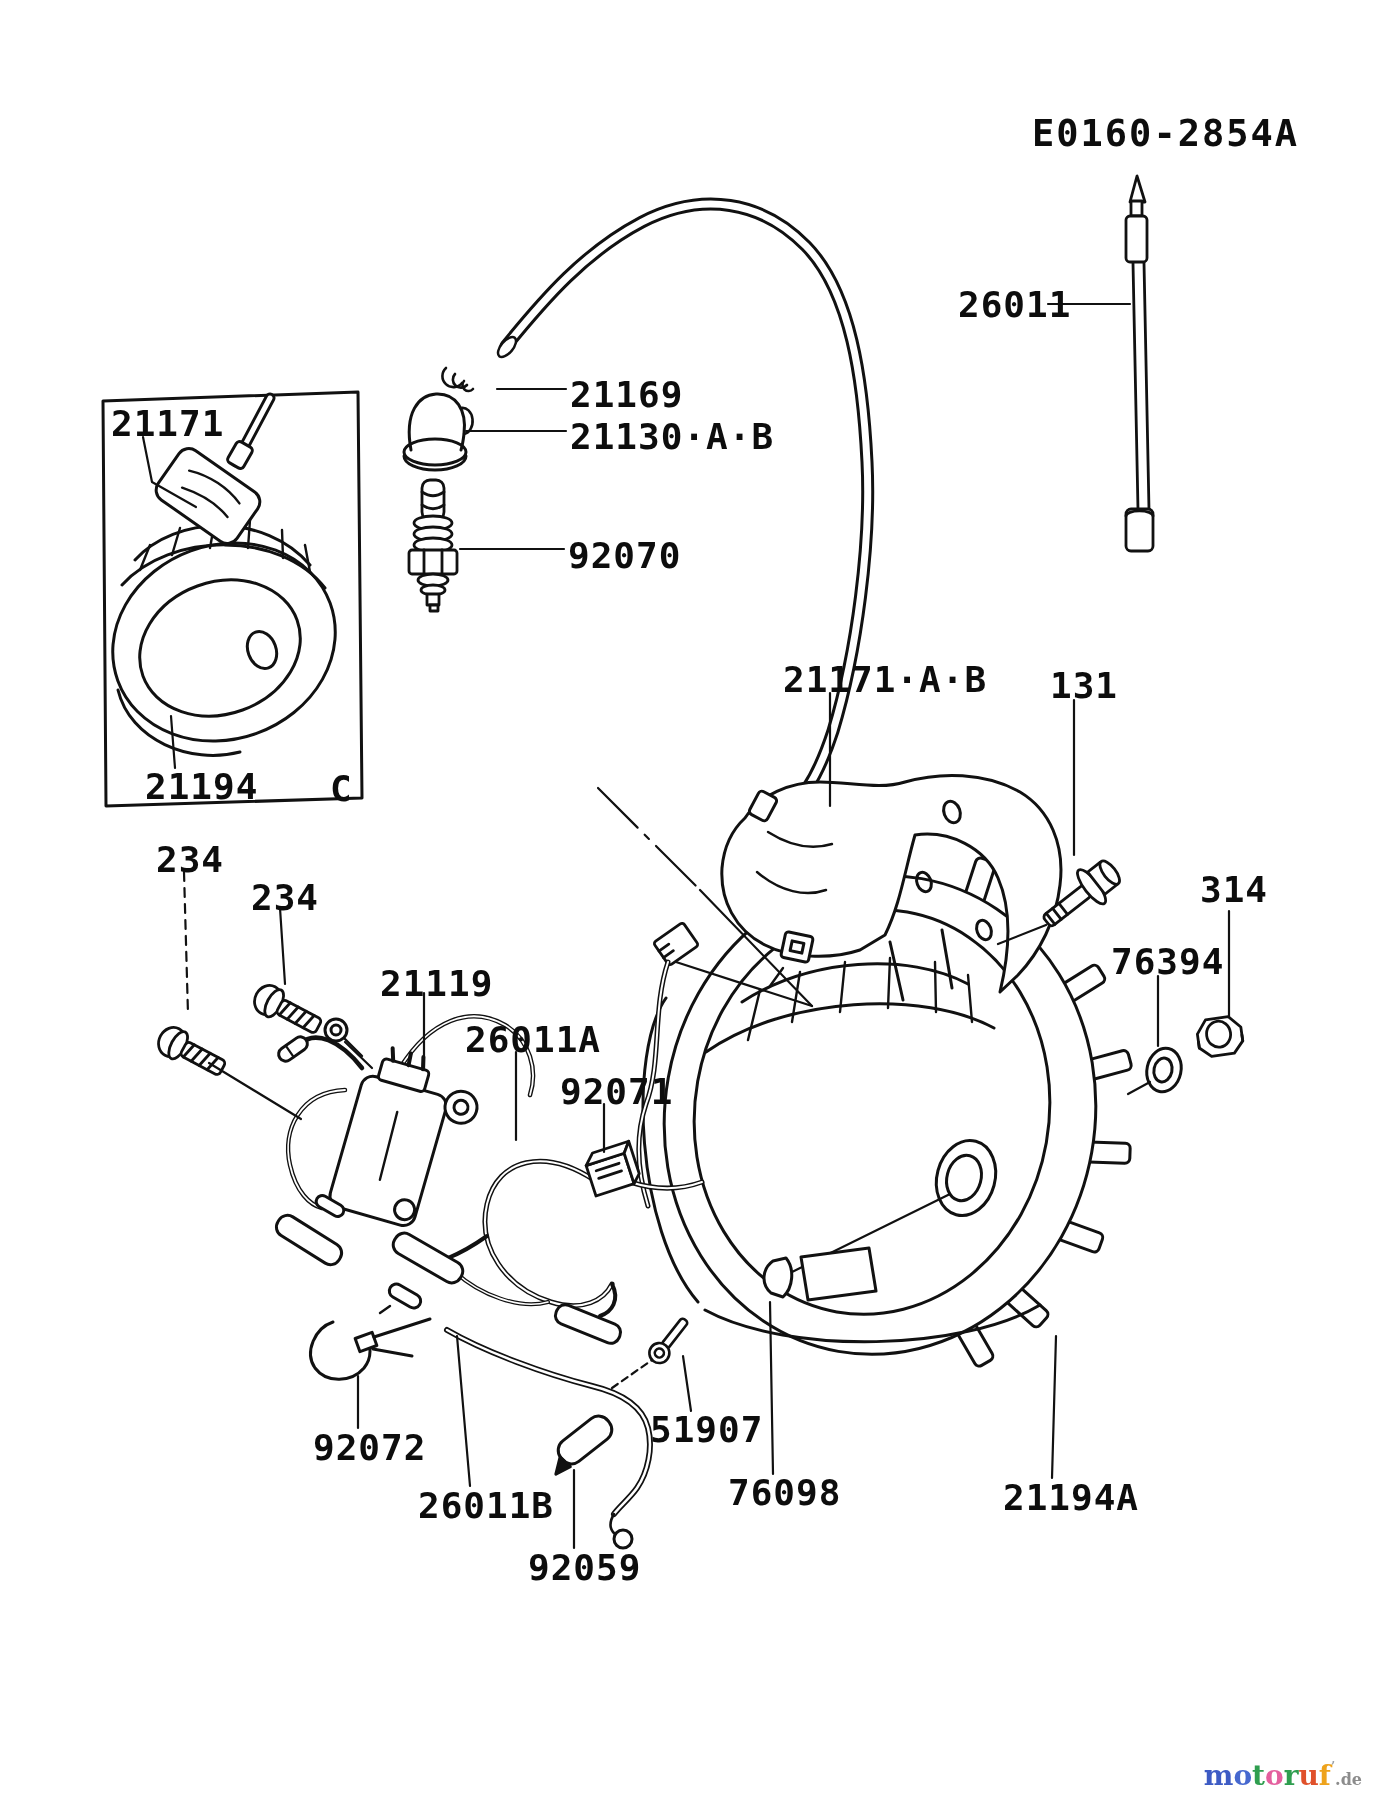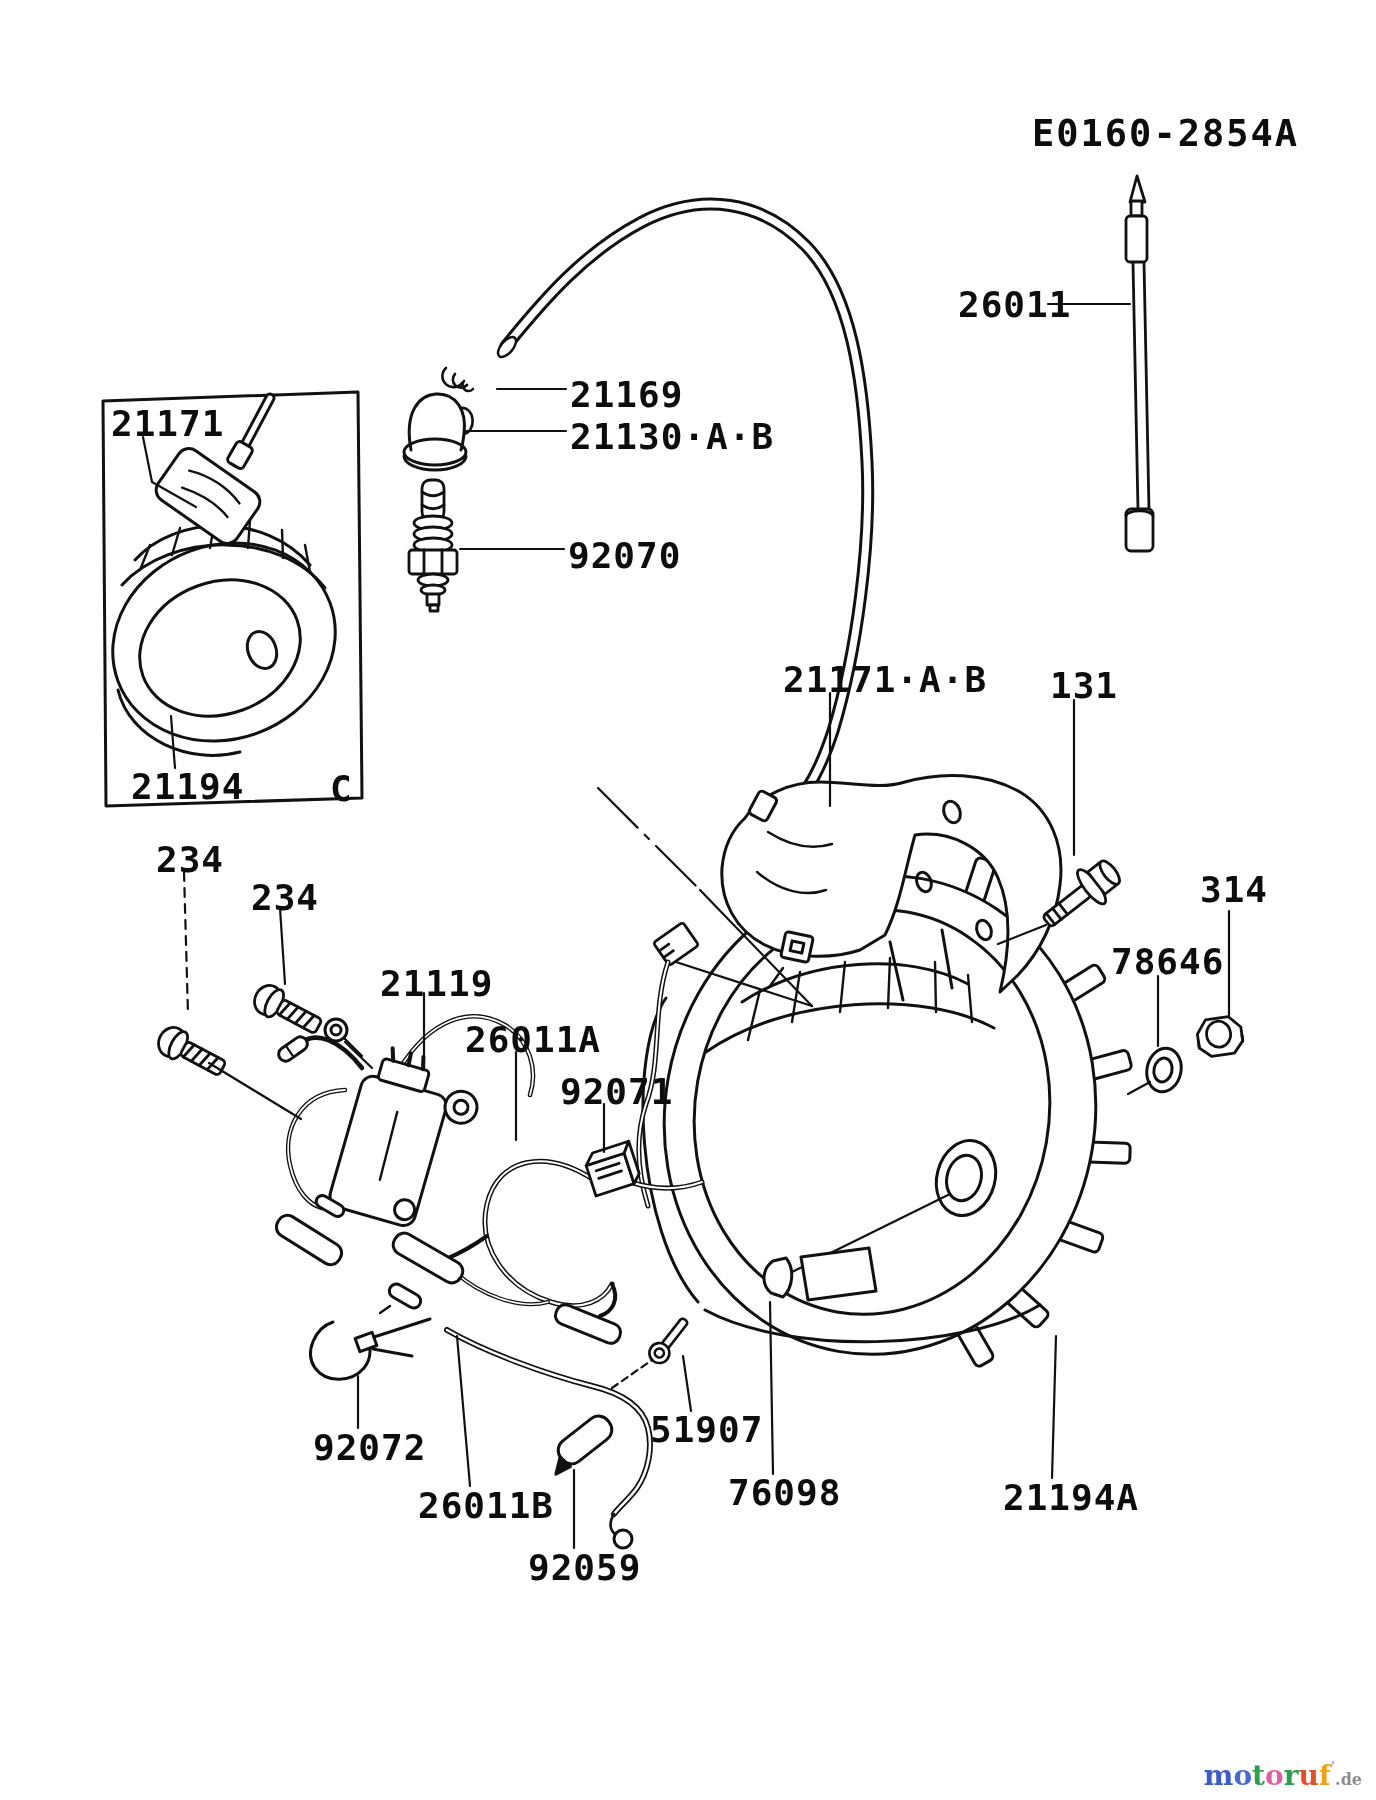--- a/index.html
+++ b/index.html
@@ -341,26 +341,26 @@
     </g>
   </svg>
 
   <div class="title-code">E0160-2854A</div>
 
   <div class="callout" style="left:958px;top:287px">26011</div>
   <div class="callout" style="left:570px;top:377px">21169</div>
   <div class="callout" style="left:570px;top:419px">21130·A·B</div>
   <div class="callout" style="left:568px;top:538px">92070</div>
   <div class="callout" style="left:111px;top:406px">21171</div>
-  <div class="callout" style="left:131px;top:769px">21194</div>
+  <div class="callout" style="left:145px;top:769px">21194</div>
   <div class="callout" style="left:330px;top:771px">C</div>
   <div class="callout" style="left:783px;top:662px">21171·A·B</div>
   <div class="callout" style="left:1050px;top:668px">131</div>
   <div class="callout" style="left:1200px;top:872px">314</div>
-  <div class="callout" style="left:1111px;top:944px">78646</div>
+  <div class="callout" style="left:1111px;top:944px">76394</div>
   <div class="callout" style="left:156px;top:842px">234</div>
   <div class="callout" style="left:251px;top:880px">234</div>
   <div class="callout" style="left:380px;top:966px">21119</div>
   <div class="callout" style="left:465px;top:1022px">26011A</div>
   <div class="callout" style="left:560px;top:1074px">92071</div>
   <div class="callout" style="left:313px;top:1430px">92072</div>
   <div class="callout" style="left:418px;top:1488px">26011B</div>
   <div class="callout" style="left:650px;top:1412px">51907</div>
   <div class="callout" style="left:528px;top:1550px">92059</div>
   <div class="callout" style="left:728px;top:1475px">76098</div>

